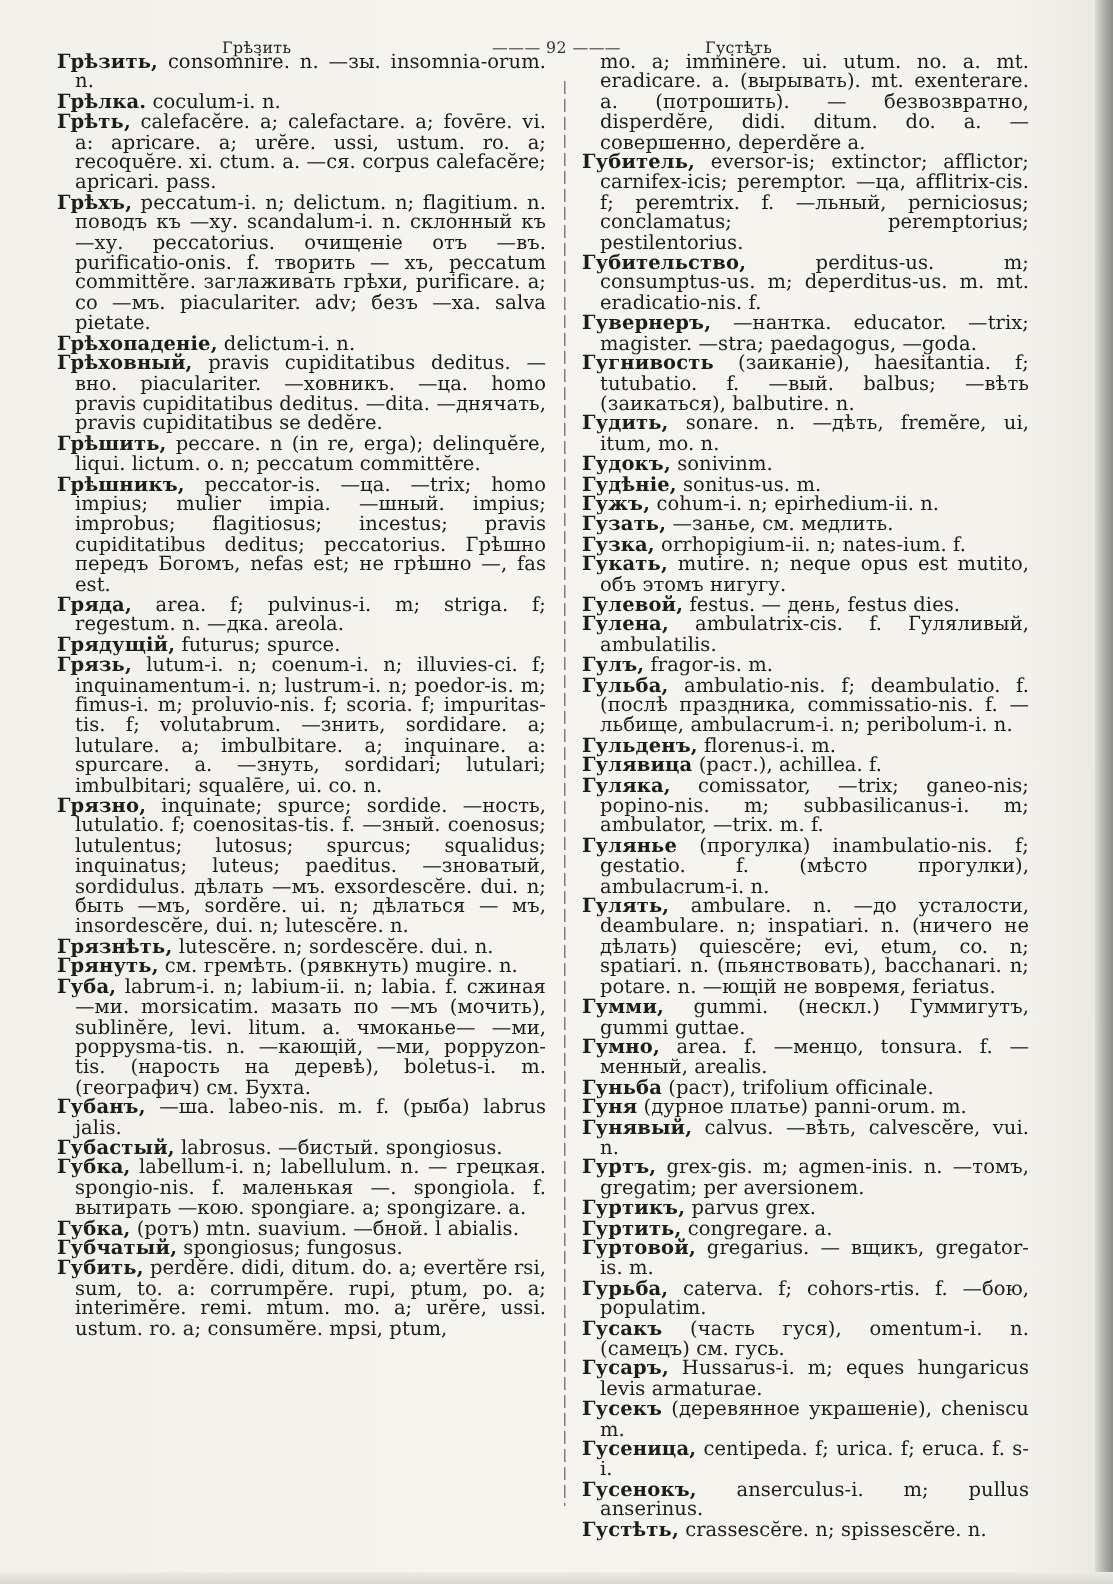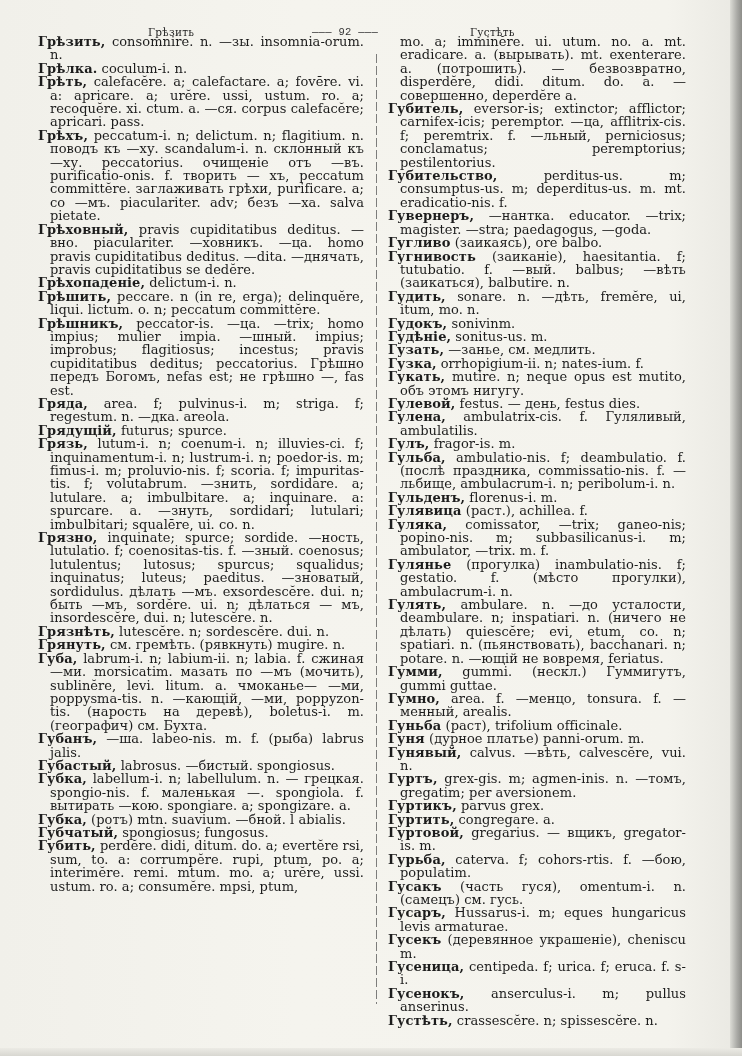--- a/index.html
+++ b/index.html
@@ -20,21 +20,21 @@
   }
   .edge-bottom {
     position: absolute; left: 0; bottom: 0; width: 742px; height: 8px;
     background: linear-gradient(180deg, #ecebe5, #d8d7d1);
   }
   .running-head {
     position: absolute; top: 26px; left: 0; width: 702px; height: 20px;
     font-size: 10.5px; letter-spacing: 0.3px;
   }
   .rh-left { position: absolute; left: 148px; top: 0; }
-  .rh-center { position: absolute; left: 312px; top: 0; color: #333; font-family: Liberation Mono, monospace; }
+  .rh-center { position: absolute; left: 328px; top: 0; color: #333; }
   .rh-right { position: absolute; left: 470px; top: 0; }
   .col {
     position: absolute; top: 35px;
     font-size: 13px; line-height: 13.4px;
     text-align: justify;
   }
   .col-left { left: 38px; width: 326px; }
   .col-right { left: 388px; width: 298px; }
   .divider {
     position: absolute; left: 376px; top: 54px; width: 1px; height: 950px;
@@ -59,22 +59,22 @@
     <span class="rh-left">Грѣзить</span>
     <span class="rh-center">——— 92 ———</span>
     <span class="rh-right">Густѣть</span>
   </div>
 
   <div class="col col-left" id="col-left">
       <p class="entry"><span class="hw">Грѣзить,</span><span class="body"> consomnire. n. —зы. insomnia-orum. n.</span></p>
       <p class="entry"><span class="hw">Грѣлка.</span><span class="body"> coculum-i. n.</span></p>
       <p class="entry"><span class="hw">Грѣть,</span><span class="body"> calefacĕre. a; calefactare. a; fovēre. vi. a: apricare. a; urĕre. ussi, ustum. ro. a; recoquĕre. xi. ctum. a. —ся. corpus calefacĕre; apricari. pass.</span></p>
       <p class="entry"><span class="hw">Грѣхъ,</span><span class="body"> peccatum-i. n; delictum. n; flagitium. n. поводъ къ —ху. scandalum-i. n. склонный къ —ху. peccatorius. очищеніе отъ —въ. purificatio-onis. f. творить — хъ, peccatum committĕre. заглаживать грѣхи, purificare. a; со —мъ. piaculariter. adv; безъ —ха. salva pietate.</span></p>
+      <p class="entry"><span class="hw">Грѣхопаденіе,</span><span class="body"> delictum-i. n.</span></p>
       <p class="entry"><span class="hw">Грѣховный,</span><span class="body"> pravis cupiditatibus deditus. —вно. piaculariter. —ховникъ. —ца. homo pravis cupiditatibus deditus. —dita. —днячать, pravis cupiditatibus se dedĕre.</span></p>
-      <p class="entry"><span class="hw">Грѣхопаденіе,</span><span class="body"> delictum-i. n.</span></p>
       <p class="entry"><span class="hw">Грѣшить,</span><span class="body"> peccare. n (in re, erga); delinquĕre, liqui. lictum. o. n; peccatum committĕre.</span></p>
       <p class="entry"><span class="hw">Грѣшникъ,</span><span class="body"> peccator-is. —ца. —trix; homo impius; mulier impia. —шный. impius; improbus; flagitiosus; incestus; pravis cupiditatibus deditus; peccatorius. Грѣшно передъ Богомъ, nefas est; не грѣшно —, fas est.</span></p>
       <p class="entry"><span class="hw">Гряда,</span><span class="body"> area. f; pulvinus-i. m; striga. f; regestum. n. —дка. areola.</span></p>
       <p class="entry"><span class="hw">Грядущій,</span><span class="body"> futurus; spurce.</span></p>
       <p class="entry"><span class="hw">Грязь,</span><span class="body"> lutum-i. n; coenum-i. n; illuvies-ci. f; inquinamentum-i. n; lustrum-i. n; poedor-is. m; fimus-i. m; proluvio-nis. f; scoria. f; impuritas-tis. f; volutabrum. —знить, sordidare. a; lutulare. a; imbulbitare. a; inquinare. a: spurcare. a. —знуть, sordidari; lutulari; imbulbitari; squalēre, ui. co. n.</span></p>
       <p class="entry"><span class="hw">Грязно,</span><span class="body"> inquinate; spurce; sordide. —ность, lutulatio. f; coenositas-tis. f. —зный. coenosus; lutulentus; lutosus; spurcus; squalidus; inquinatus; luteus; paeditus. —зноватый, sordidulus. дѣлать —мъ. exsordescĕre. dui. n; быть —мъ, sordĕre. ui. n; дѣлаться — мъ, insordescĕre, dui. n; lutescĕre. n.</span></p>
       <p class="entry"><span class="hw">Грязнѣть,</span><span class="body"> lutescĕre. n; sordescĕre. dui. n.</span></p>
       <p class="entry"><span class="hw">Грянуть,</span><span class="body"> см. гремѣть. (рявкнуть) mugire. n.</span></p>
       <p class="entry"><span class="hw">Губа,</span><span class="body"> labrum-i. n; labium-ii. n; labia. f. сжиная —ми. morsicatim. мазать по —мъ (мочить), sublinĕre, levi. litum. a. чмоканье— —ми, poppysma-tis. n. —кающій, —ми, poppyzon-tis. (нарость на деревѣ), boletus-i. m. (географич) см. Бухта.</span></p>
       <p class="entry"><span class="hw">Губанъ,</span><span class="body"> —ша. labeo-nis. m. f. (рыба) labrus jalis.</span></p>
@@ -83,25 +83,25 @@
       <p class="entry"><span class="hw">Губка,</span><span class="body"> (ротъ) mtn. suavium. —бной. l abialis.</span></p>
       <p class="entry"><span class="hw">Губчатый,</span><span class="body"> spongiosus; fungosus.</span></p>
       <p class="entry"><span class="hw">Губить,</span><span class="body"> perdĕre. didi, ditum. do. a; evertĕre rsi, sum, to. a: corrumpĕre. rupi, ptum, po. a; interimĕre. remi. mtum. mo. a; urĕre, ussi. ustum. ro. a; consumĕre. mpsi, ptum,</span></p>
     </div>
   <div class="divider"></div>
   <div class="col col-right" id="col-right">
       <p class="entry" style="padding-left: 12px; text-indent: 0px;"><span class="hw"></span><span class="body">mo. a; imminĕre. ui. utum. no. a. mt. eradicare. a. (вырывать). mt. exenterare. a. (потрошить). — безвозвратно, disperdĕre, didi. ditum. do. a. — совершенно, deperdĕre a.</span></p>
       <p class="entry"><span class="hw">Губитель,</span><span class="body"> eversor-is; extinctor; afflictor; carnifex-icis; peremptor. —ца, afflitrix-cis. f; peremtrix. f. —льный, perniciosus; conclamatus; peremptorius; pestilentorius.</span></p>
       <p class="entry"><span class="hw">Губительство,</span><span class="body"> perditus-us. m; consumptus-us. m; deperditus-us. m. mt. eradicatio-nis. f.</span></p>
       <p class="entry"><span class="hw">Гувернеръ,</span><span class="body"> —нантка. educator. —trix; magister. —stra; paedagogus, —goda.</span></p>
-      <p class="entry"><span class="hw">Гугливо</span><span class="body"> (заикаясь), ore balbo.</span></p>
       <p class="entry"><span class="hw">Гугнивость</span><span class="body"> (заиканіе), haesitantia. f; tutubatio. f. —вый. balbus; —вѣть (заикаться), balbutire. n.</span></p>
       <p class="entry"><span class="hw">Гудить,</span><span class="body"> sonare. n. —дѣть, fremĕre, ui, itum, mo. n.</span></p>
       <p class="entry"><span class="hw">Гудокъ,</span><span class="body"> sonivinm.</span></p>
       <p class="entry"><span class="hw">Гудѣніе,</span><span class="body"> sonitus-us. m.</span></p>
+      <p class="entry"><span class="hw">Гужъ,</span><span class="body"> cohum-i. n; epirhedium-ii. n.</span></p>
       <p class="entry"><span class="hw">Гузать,</span><span class="body"> —занье, см. медлить.</span></p>
       <p class="entry"><span class="hw">Гузка,</span><span class="body"> orrhopigium-ii. n; nates-ium. f.</span></p>
       <p class="entry"><span class="hw">Гукать,</span><span class="body"> mutire. n; neque opus est mutito, объ этомъ нигугу.</span></p>
       <p class="entry"><span class="hw">Гулевой,</span><span class="body"> festus. — день, festus dies.</span></p>
       <p class="entry"><span class="hw">Гулена,</span><span class="body"> ambulatrix-cis. f. Гуляливый, ambulatilis.</span></p>
       <p class="entry"><span class="hw">Гулъ,</span><span class="body"> fragor-is. m.</span></p>
       <p class="entry"><span class="hw">Гульба,</span><span class="body"> ambulatio-nis. f; deambulatio. f. (послѣ праздника, commissatio-nis. f. —льбище, ambulacrum-i. n; peribolum-i. n.</span></p>
       <p class="entry"><span class="hw">Гульденъ,</span><span class="body"> florenus-i. m.</span></p>
       <p class="entry"><span class="hw">Гулявица</span><span class="body"> (раст.), achillea. f.</span></p>
       <p class="entry"><span class="hw">Гуляка,</span><span class="body"> comissator, —trix; ganeo-nis; popino-nis. m; subbasilicanus-i. m; ambulator, —trix. m. f.</span></p>

